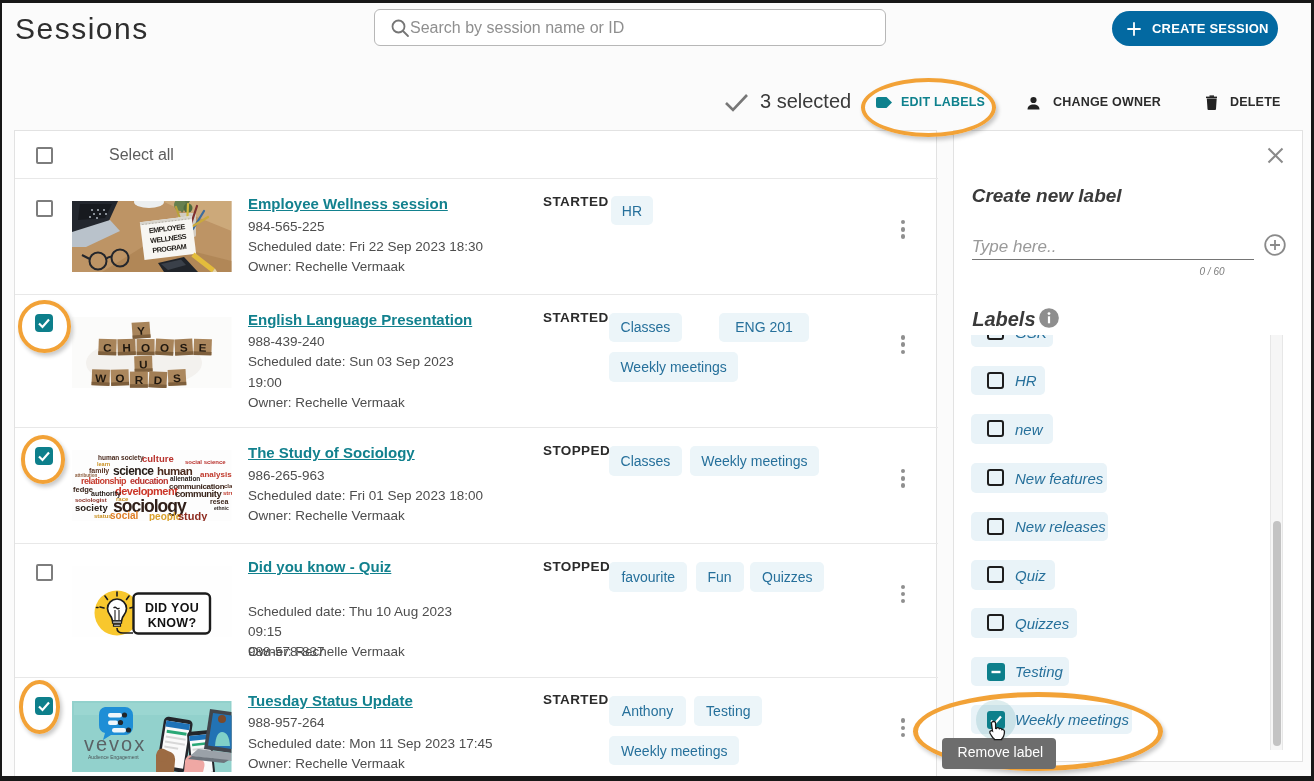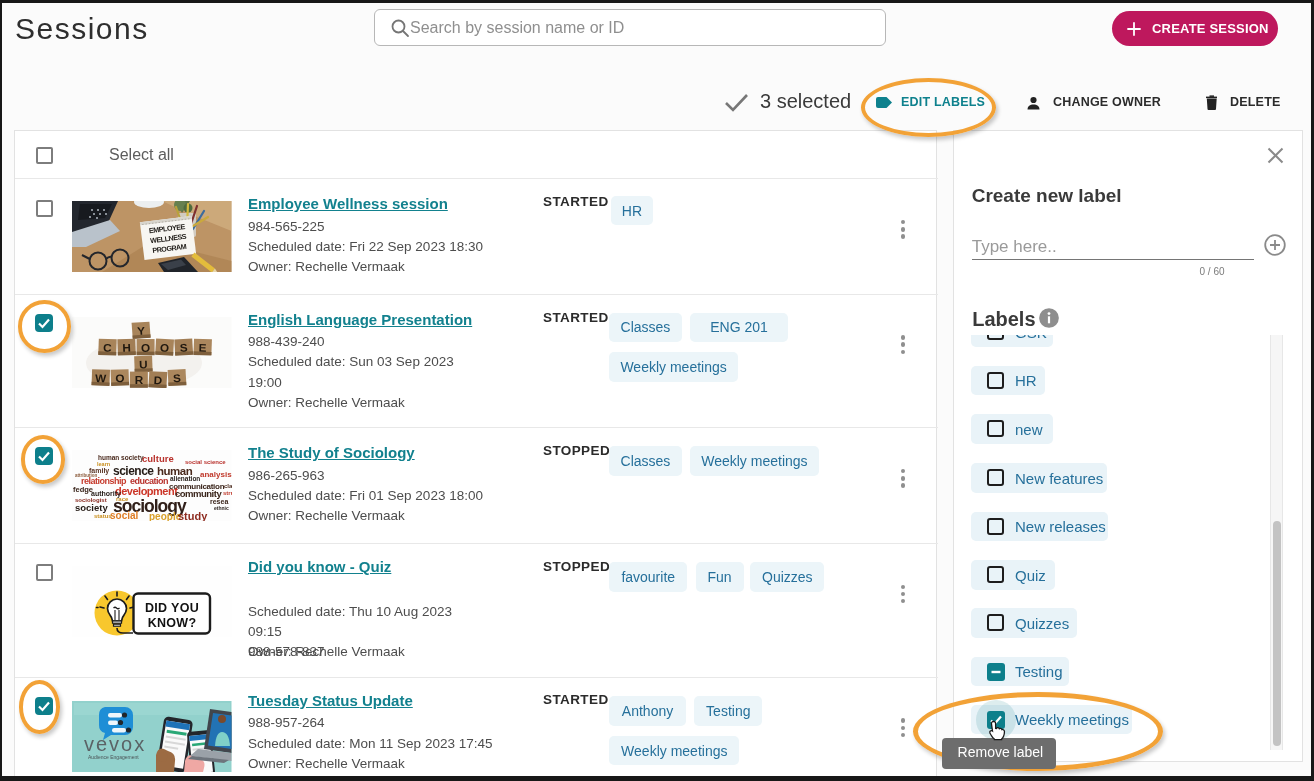--- a/index.html
+++ b/index.html
@@ -6,27 +6,27 @@
 body { font-family:"Liberation Sans", sans-serif; }
 #page { position:relative; width:1314px; height:781px; background:#fbfbfb; overflow:hidden; }
 .abs { position:absolute; }
 
 #frame { position:absolute; left:0; top:0; width:1314px; height:781px; border-top:3px solid #181818; border-left:2px solid #181818; border-right:3px solid #181818; z-index:60; pointer-events:none; }
 #frameB { position:absolute; left:0; top:776px; width:1314px; height:5px; background:#181818; z-index:60; }
 
 #h1 { left:15px; top:12px; font-size:30px; color:#2e2e2e; letter-spacing:1.5px; }
 #search { left:374px; top:9px; width:512px; height:37px; background:#fff; border:1px solid #b7b7b7; border-radius:6px; display:flex; align-items:center; }
 #search .ph { color:#8f8f8f; font-size:16px; }
-#createbtn { left:1112px; top:11px; width:166px; height:35px; border-radius:18px; background:#be185d; color:#fff; display:flex; align-items:center; }
+#createbtn { left:1112px; top:11px; width:166px; height:35px; border-radius:18px; background:#0369a1; color:#fff; display:flex; align-items:center; }
 #createbtn .txt { font-size:13px; font-weight:bold; letter-spacing:0.2px; margin-left:11px; white-space:nowrap; }
 
 .tbtxt { font-size:12.5px; font-weight:bold; letter-spacing:0.2px; color:#2b2b2b; top:95.5px; line-height:13px; white-space:nowrap; }
 
 #listcard { left:14px; top:130px; width:923px; height:651px; background:#fff; border:1px solid #e2e2e2; border-bottom:none; }
-#panel { left:953px; top:129.5px; width:350px; height:632px; background:#fff; border:1px solid #e2e2e2; z-index:20; }
+#panel { left:953px; top:129.5px; width:350px; height:632px; background:#fff; border:1px solid #e2e2e2; z-index:20;font-style:italic; }
 .sep { position:absolute; left:0; width:923px; height:1px; background:#e8e8e8; }
 .cb { position:absolute; width:17px; height:17px; border:2px solid #7d7d7d; border-radius:2px; background:#fff; }
 .cbc { position:absolute; width:18px; height:18px; border-radius:4px; background:#0d7f8b; }
 .thumb { position:absolute; left:57px; width:159.5px; height:71px; overflow:hidden; }
 .rtitle { position:absolute; left:233px; font-size:15px; font-weight:bold; color:#12818e; text-decoration:underline; line-height:15px; white-space:nowrap; }
 .rline { position:absolute; left:233px; font-size:13.5px; color:#4d4d4d; line-height:13.5px; white-space:nowrap; }
 .status { position:absolute; left:528px; font-size:13.5px; font-weight:bold; color:#2b2b2b; letter-spacing:0.4px; line-height:13.5px; }
 .chip { position:absolute; height:29.5px; border-radius:5px; background:#ecf5f9; color:#26709b; font-size:14px; display:flex; align-items:center; justify-content:center; white-space:nowrap; }
 .kebab { position:absolute; left:886px; width:5px; }
 .kebab span { display:block; width:4.4px; height:4.4px; border-radius:50%; background:#8f8f8f; margin-bottom:2.8px; }
@@ -225,21 +225,21 @@
             </g>
       </g>
     </svg></div>
     <div class="rtitle" style="top:180.5px;">English Language Presentation</div>
     <div class="rline" style="top:203.8px;">988-439-240</div>
     <div class="rline" style="top:224.2px;">Scheduled date: Sun 03 Sep 2023</div>
     <div class="rline" style="top:244.6px;">19:00</div>
     <div class="rline" style="top:265px;">Owner: Rechelle Vermaak</div>
     <div class="status" style="top:179.5px;">STARTED</div>
     <div class="chip" style="left:594.2px; top:181.6px; width:72.6px;">Classes</div>
-    <div class="chip" style="left:675px; top:181.6px; width:98px;">ENG 201</div>
+    <div class="chip" style="left:704px; top:181.6px; width:90px;">ENG 201</div>
     <div class="chip" style="left:594.2px; top:221.4px; width:128.8px;">Weekly meetings</div>
     <div class="kebab" style="top:204.3px;">
         <span></span>
         <span></span>
         <span></span>
       </div>
 
     <div class="cbc" style="left:20px; top:316.2px;"><svg width="18" height="18" viewBox="0 0 18 18">
           <path d="M4 9.5 L7.5 13 L14 5.5" fill="none" stroke="#fff" stroke-width="2.2"></path>
         </svg></div>

